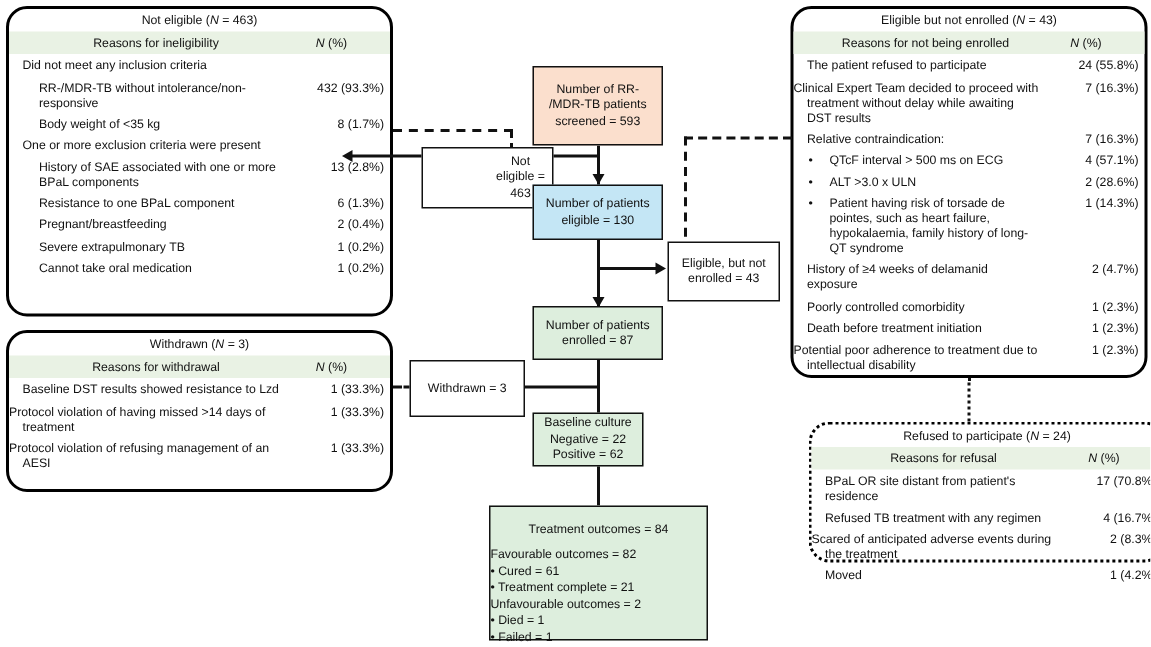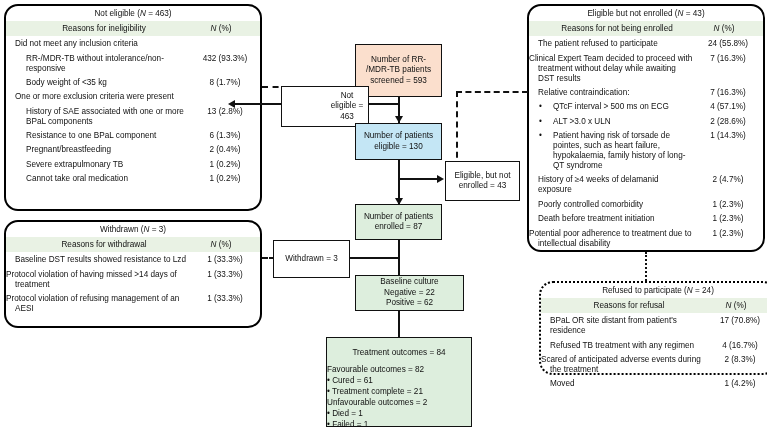--- a/index.html
+++ b/index.html
@@ -9,21 +9,21 @@
   
   .panel{position:absolute;box-sizing:border-box;background:#fff;border:2px solid #000;border-radius:14px;}
   .panel.dotted{border-style:dotted;border-width:2px;}
   .panel .ptitle{text-align:center;font-size:8.2px;padding:3px 0 3px;line-height:1.1;}
   .panel .phead{display:flex;background:#e9f2e4;padding:3px 10px 3px 10px;font-size:8.2px;}
   .panel .phead .h1{flex:1;text-align:center;}
   .panel .phead .h2{width:58px;text-align:center;}
   .panel .rows{padding:1px 0 2px 0;}
   .row{display:flex;align-items:flex-start;font-size:8.2px;line-height:1.22;padding:2.2px 0;}
   .row .lbl{flex:1;padding-left:9px;padding-right:4px;}
-  .row .val{width:62px;text-align:center;padding-right:4px;}
+  .row .val{width:62px;text-align:right;padding-right:4px;}
   .row.indent .lbl{padding-left:20px;}
   .row.bullet .lbl{padding-left:24px;position:relative;}
   .row.bullet .lbl:before{content:"\2022";position:absolute;left:10px;top:0;}
   .row.plain .lbl{padding-left:9px;}
   .hang{display:block;padding-left:9px;text-indent:-9px;}
 
   
   .fbox{position:absolute;box-sizing:border-box;border:1.6px solid #111;
         display:flex;align-items:center;justify-content:center;text-align:center;
         font-size:8.2px;line-height:1.28;background:#fff;}
@@ -230,21 +230,21 @@
   <div class="dtv" style="left:645px;top:252px;height:29px;"></div>
 
   <div class="fbox peach" style="left:355px;top:44px;width:87px;height:53px;">
     <div class="inner">
       <div>Number of RR-</div>
       <div>/MDR-TB patients</div>
       <div>screened = 593</div>
     </div>
   </div>
 
-  <div class="fbox" style="left:281px;top:86px;width:88px;height:41px;padding-left:44px;">
+  <div class="fbox" style="left:281px;top:98px;width:88px;height:41px;padding-left:44px;">
     <div class="inner">
       <div>Not eligible =</div>
       <div>463</div>
     </div>
   </div>
 
   <div class="fbox blue" style="left:355px;top:123px;width:87px;height:37px;">
     <div class="inner">
       <div>Number of patients</div>
       <div>eligible = 130</div>
@@ -264,21 +264,21 @@
       <div>enrolled = 87</div>
     </div>
   </div>
 
   <div class="fbox" style="left:273px;top:240px;width:77px;height:38px;">
     <div class="inner">
       <div>Withdrawn = 3</div>
     </div>
   </div>
 
-  <div class="fbox green" style="left:355px;top:275px;width:109px;height:36px;align-items:center;">
+  <div class="fbox green" style="left:355px;top:275px;width:74px;height:36px;align-items:center;">
     <div class="inner">
       <div>Baseline culture</div>
       <div>Negative = 22</div>
       <div>Positive = 62</div>
     </div>
   </div>
 
   <div class="outcomes" style="left:326px;top:337px;width:146px;height:90px;">
     <div class="otitle">Treatment outcomes = 84</div>
     <div class="olist">

